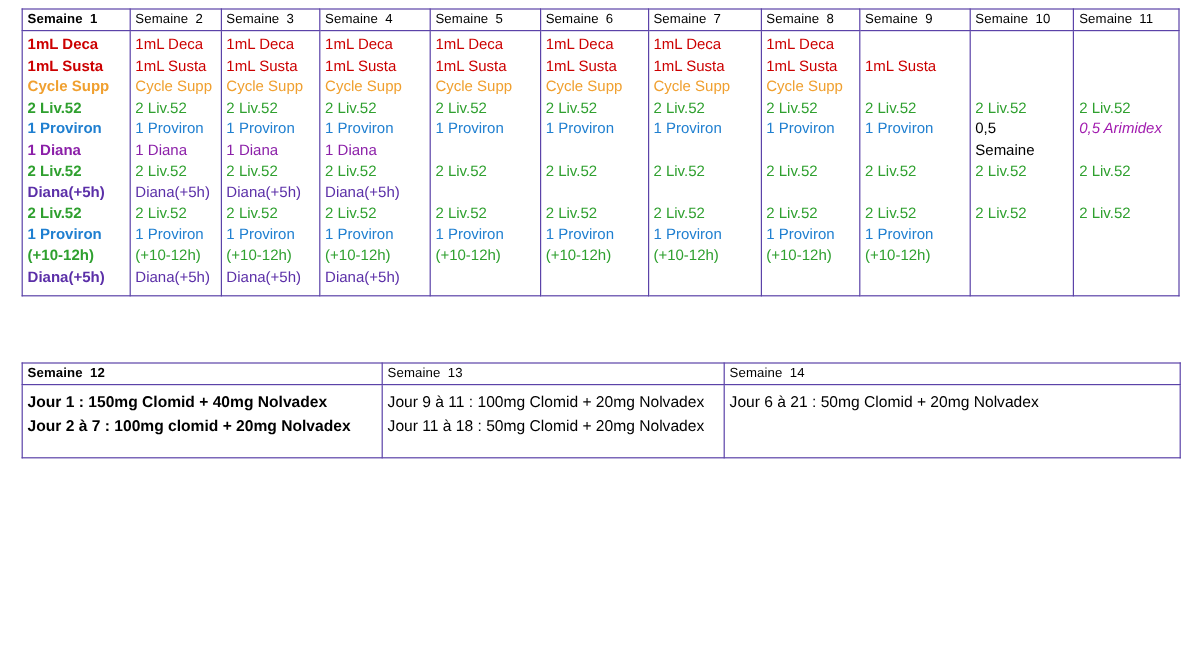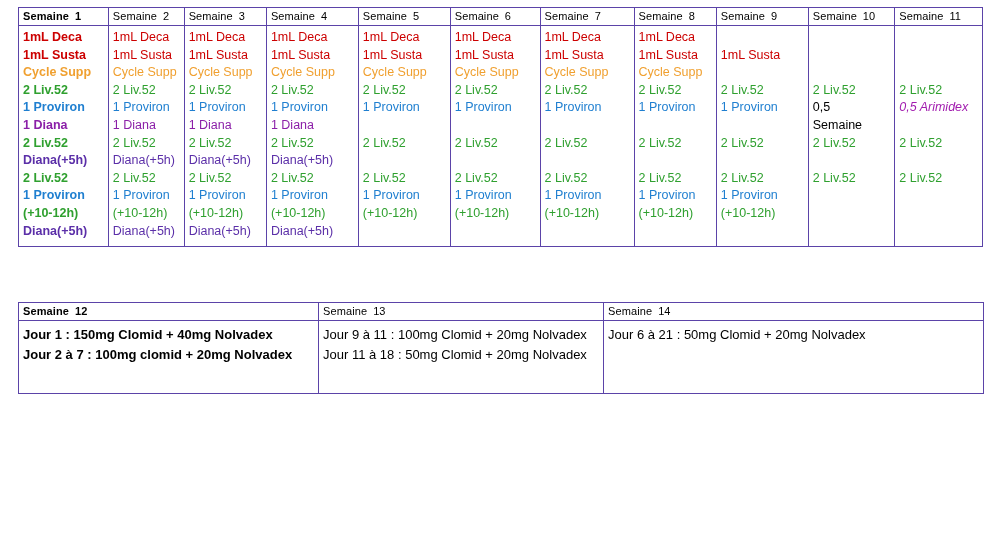--- a/index.html
+++ b/index.html
@@ -78,21 +78,21 @@
     height: 14px;
     padding: 1px 3px 2px 4px;
     vertical-align: middle;
     font-size: 11px;
     white-space: nowrap;
   }
   .pct-table td.body {
     border: 1px solid #5b43a8;
     border-top: none;
     vertical-align: top;
-    padding: 4px 4px 20px 4px;
+    padding: 4px 4px 8px 4px;
     height: 48px;
   }
   .pct-line {
     line-height: 20px;
     white-space: nowrap;
     font-size: 13px;
     color: #000000;
   }
   .pct-line.strong { font-weight: bold; }
 </style>

